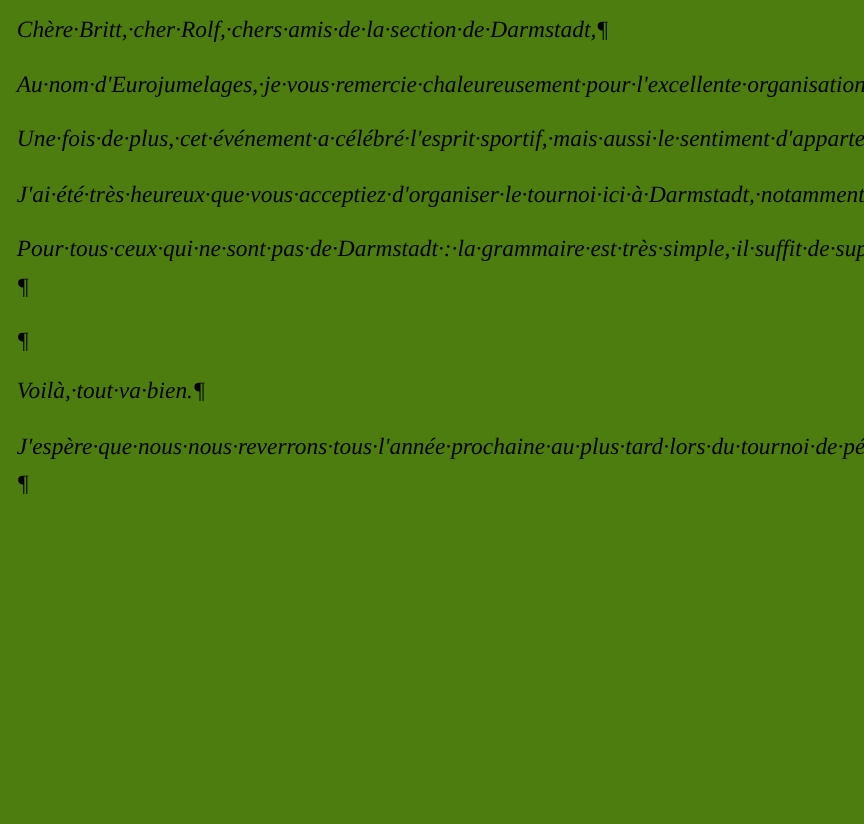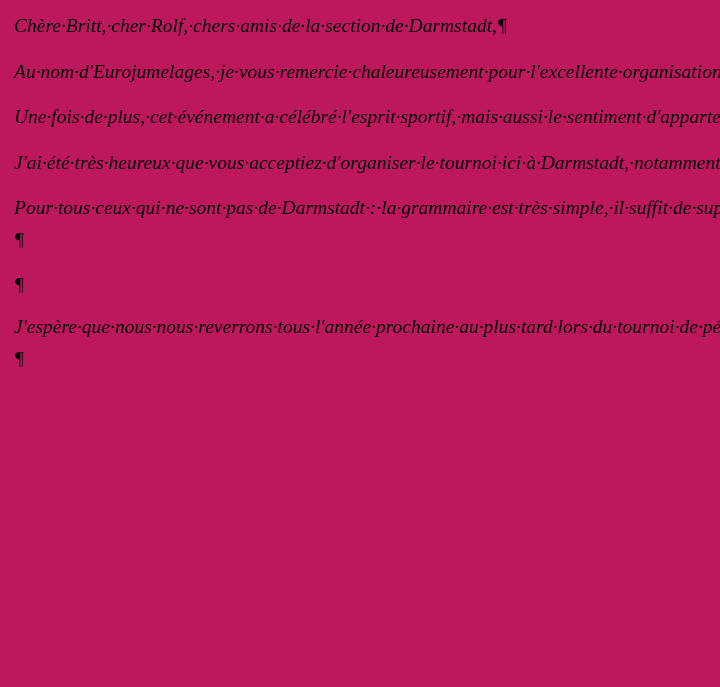--- a/index.html
+++ b/index.html
@@ -11,21 +11,21 @@
     width: 720px;
     height: 687px;
     overflow: hidden;
     font-family: "Liberation Serif", serif;
   }
   #doc {
     box-sizing: border-box;
     width: 720px;
     height: 687px;
     padding: 10px 14px 0 14px;
-    background: #be185d;
+    background: #4d7c0f;
   }
   .para {
     font-family: "Liberation Serif", serif;
     font-style: italic;
     font-size: 19.5px;
     line-height: 1.62;
     color: #000000;
     margin: 0 0 14px 0;
     text-align: left;
     white-space: pre-wrap;
@@ -40,15 +40,16 @@
 <body>
 
 <div id="doc">
 
   <p class="para">Chère·Britt,·cher·Rolf,·chers·amis·de·la·section·de·Darmstadt,¶</p>
   <p class="para">Au·nom·d'Eurojumelages,·je·vous·remercie·chaleureusement·pour·l'excellente·organisation·du·tournoi·anniversaire·ici·à·Darmstadt.¶</p>
   <p class="para">Une·fois·de·plus,·cet·événement·a·célébré·l'esprit·sportif,·mais·aussi·le·sentiment·d'appartenance·à·une·communauté.··Je·remercie·également·tous·les·participants·pour·leur·esprit·sportif·et·leur·enthousiasme.¶</p>
   <p class="para">J'ai·été·très·heureux·que·vous·acceptiez·d'organiser·le·tournoi·ici·à·Darmstadt,·notamment·parce·que·j'ai·travaillé·et·vécu·ici·pendant·plusieurs·années.··Je·maîtrise·encore·le·dialecte·hessois·de·cette·époque.··¶</p>
   <p class="para">Pour·tous·ceux·qui·ne·sont·pas·de·Darmstadt·:·la·grammaire·est·très·simple,·il·suffit·de·supprimer·le·«·r·»·des·noms·qui·se·terminent·par·«·er·»,·comme·en·français,·par·exemple·Wasse,·Messe,·Zimme,·Feue…¶</p>
   <p class="para empty">¶</p>
+  <p class="para">Voilà,·tout·va·bien.¶</p>
   <p class="para">J'espère·que·nous·nous·reverrons·tous·l'année·prochaine·au·plus·tard·lors·du·tournoi·de·pétanque·à·Strasbourg·!¶</p>
 
 </div>
 
 </body></html>

